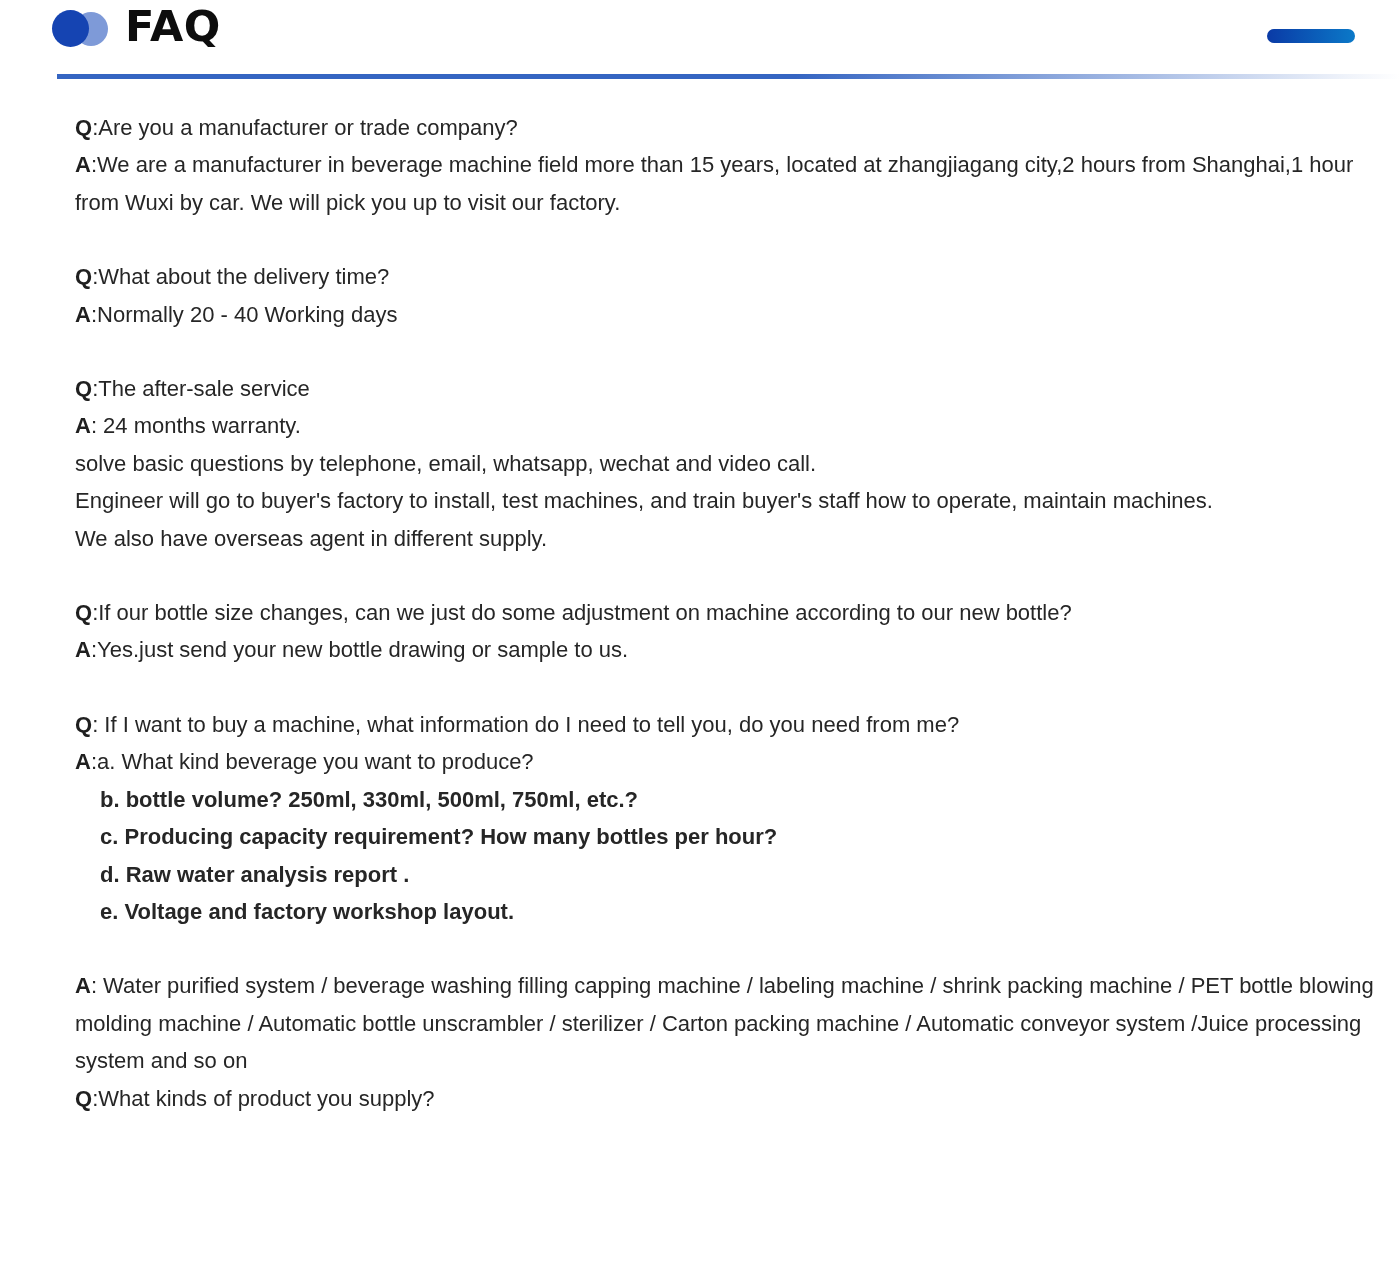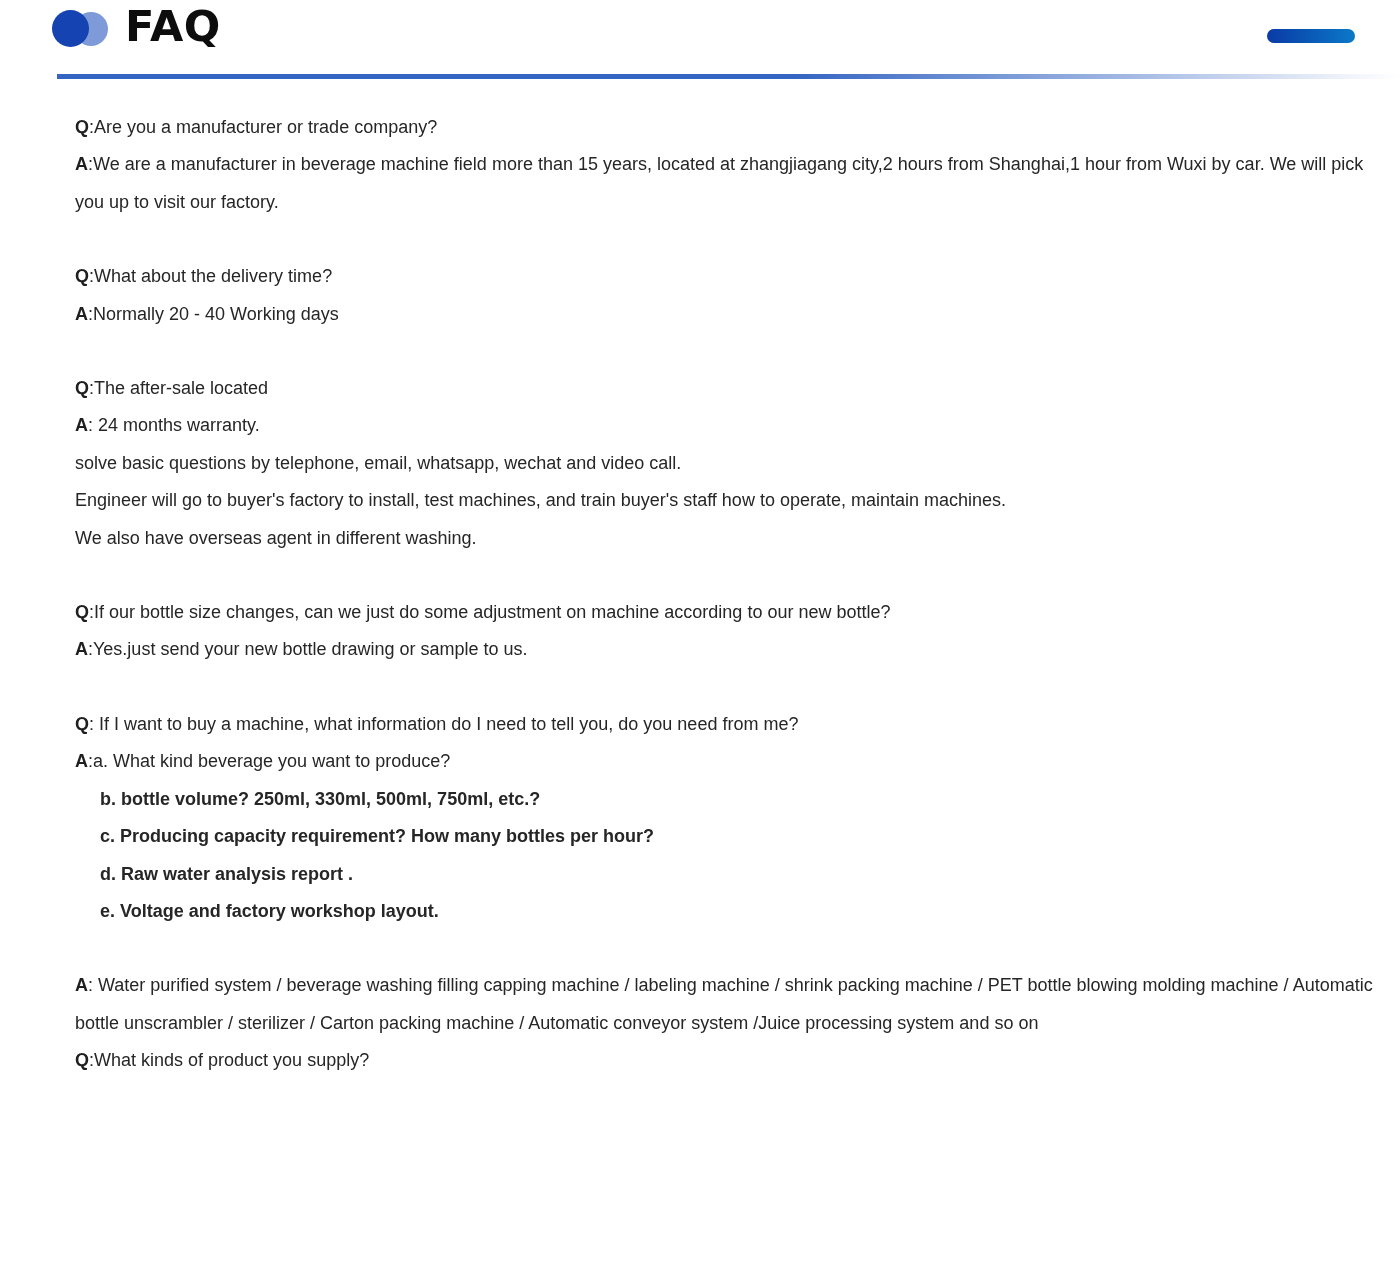--- a/index.html
+++ b/index.html
@@ -40,21 +40,21 @@
       rgba(53,101,194,0) 100%);
   }
 
   
   .faq-list {
     position: absolute; left: 75px; top: 109px; width: 1315px;
   }
   .faq-block { margin: 0 0 37px 0; }
   .line {
     margin: 0;
-    font-size: 18px;
+    font-size: 22px;
     line-height: 37.4px;
     color: #262626;
   }
   .line b { font-weight: bold; color: #1f1f1f; }
   .line.indent { padding-left: 25px; font-weight: bold; }
 </style>
 </head>
 <body>
 
 <div class="page">
@@ -73,25 +73,25 @@
         <p class="line"><b>Q</b><span>:Are you a manufacturer or trade company?</span></p>
         <p class="line"><b>A</b><span>:We are a manufacturer in beverage machine field more than 15 years, located at zhangjiagang city,2 hours from Shanghai,1 hour from Wuxi by car. We will pick you up to visit our factory.</span></p>
       </section>
       <section class="faq-block">
       </section>
       <section class="faq-block">
         <p class="line"><b>Q</b><span>:What about the delivery time?</span></p>
         <p class="line"><b>A</b><span>:Normally 20 - 40 Working days</span></p>
       </section>
       <section class="faq-block">
-        <p class="line"><b>Q</b><span>:The after-sale located</span></p>
+        <p class="line"><b>Q</b><span>:The after-sale service</span></p>
         <p class="line"><b>A</b><span>: 24 months warranty.</span></p>
         <p class="line"><span>solve basic questions by telephone, email, whatsapp, wechat and video call.</span></p>
         <p class="line"><span>Engineer will go to buyer's factory to install, test machines, and train buyer's staff how to operate, maintain machines.</span></p>
-        <p class="line"><span>We also have overseas agent in different washing.</span></p>
+        <p class="line"><span>We also have overseas agent in different supply.</span></p>
       </section>
       <section class="faq-block">
         <p class="line"><b>Q</b><span>:If our bottle size changes, can we just do some adjustment on machine according to our new bottle?</span></p>
         <p class="line"><b>A</b><span>:Yes.just send your new bottle drawing or sample to us.</span></p>
       </section>
       <section class="faq-block">
         <p class="line"><b>Q</b><span>: If I want to buy a machine, what information do I need to tell you, do you need from me?</span></p>
         <p class="line"><b>A</b><span>:a. What kind beverage you want to produce?</span></p>
         <p class="line indent"><span>b. bottle volume? 250ml, 330ml, 500ml, 750ml, etc.?</span></p>
         <p class="line indent"><span>c. Producing capacity requirement? How many bottles per hour?</span></p>

